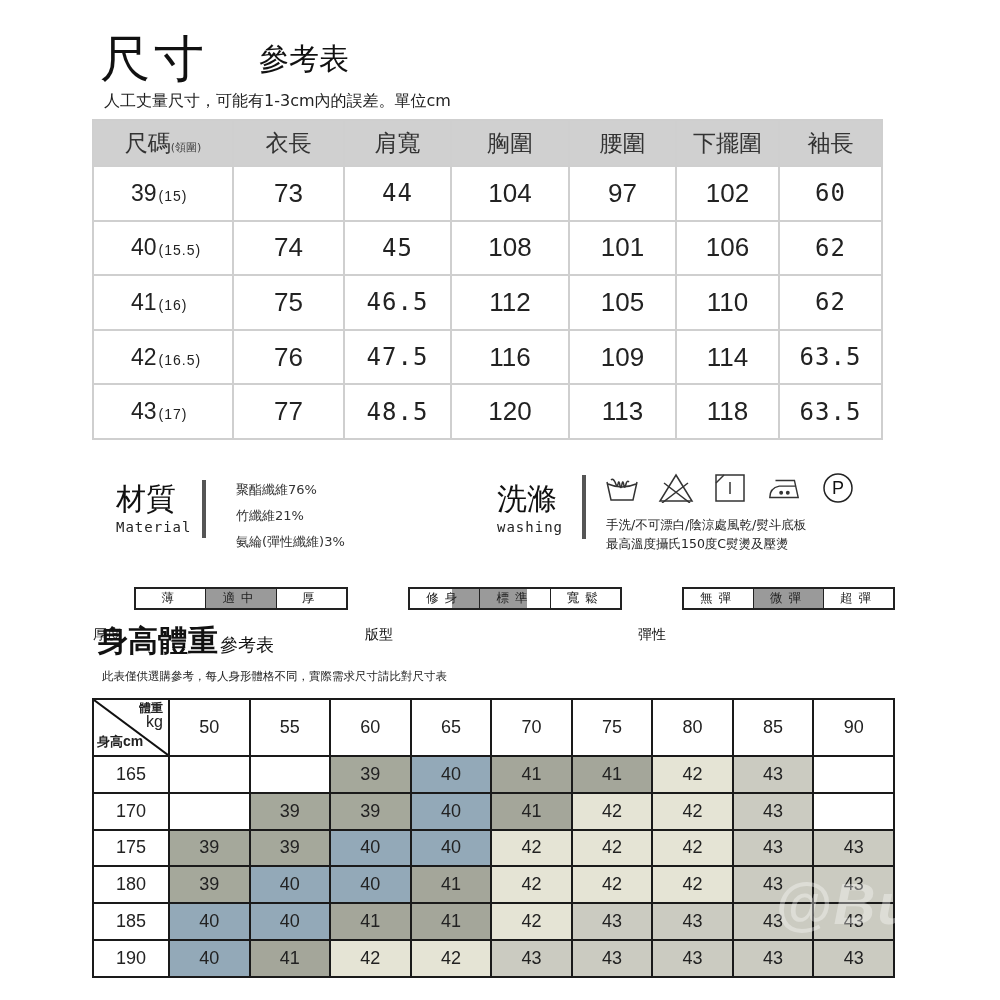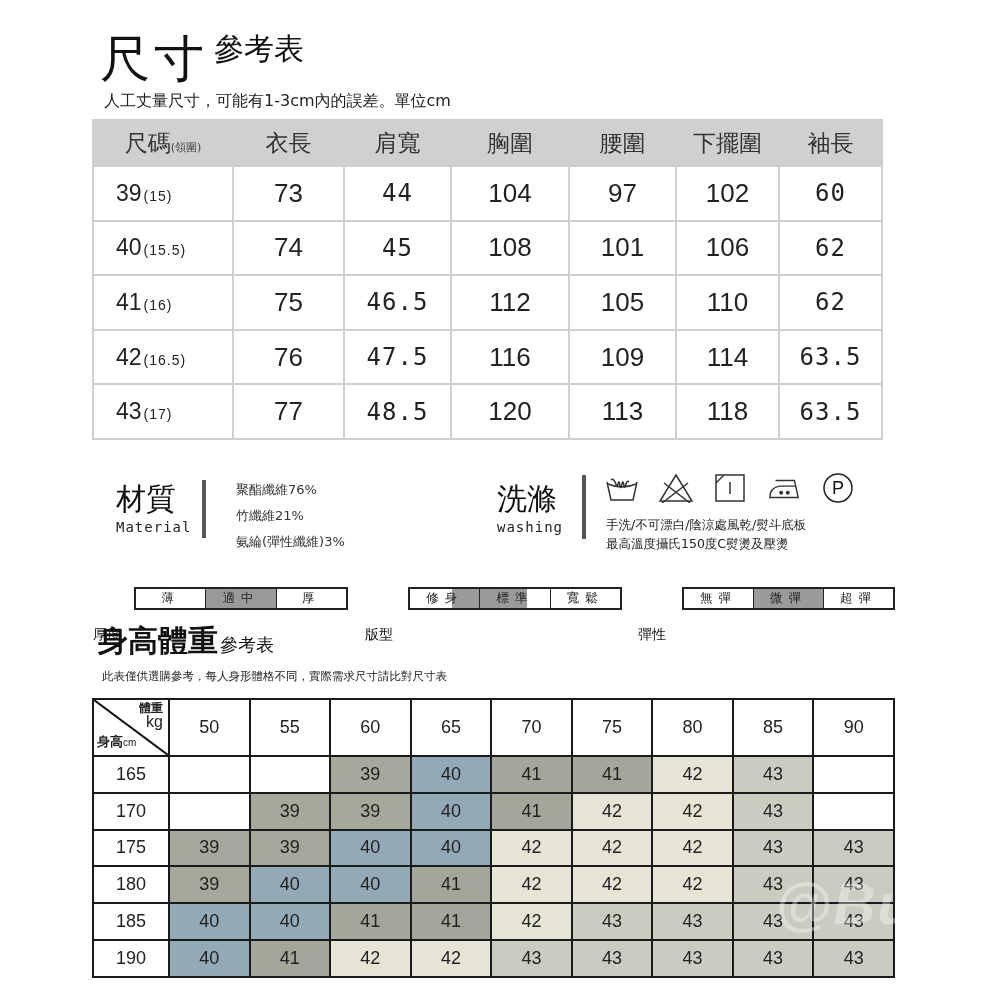--- a/index.html
+++ b/index.html
@@ -2,31 +2,31 @@
 <html><head>
 <meta charset="utf-8">
 <style>
   * { box-sizing: border-box; margin: 0; padding: 0; }
   html, body { width: 1000px; height: 1000px; background: #ffffff; overflow: hidden; }
   body { position: relative; font-family: "DejaVu Sans", "Liberation Sans", sans-serif; color: #222; }
 
   .abs { position: absolute; }
 
   
-  #title1 { left: 100px; top: 34px; display: flex; align-items: flex-start; }
+  #title1 { left: 100px; top: 34px; display: flex; align-items: center; gap: 45px; }
   #title1 .big { font-size: 50px; font-weight: 400; letter-spacing: 4px; color: #111; line-height: 1; }
   #title1 .small { font-size: 30px; color: #111; margin-left: 6px; line-height: 1; }
   #subtitle1 { left: 104px; top: 91px; font-size: 16px; color: #222; }
 
   
   #size-table { left: 92px; top: 119px; width: 789px; border-collapse: collapse; table-layout: fixed; }
   #size-table th, #size-table td { border: 2px solid #cfcfcf; text-align: center; vertical-align: middle; }
   #size-table th { background: #d0d0d0; height: 46px; font-weight: 400; font-size: 23px; color: #333; }
   #size-table td { height: 54.6px; font-family: "Liberation Sans", sans-serif; font-size: 26px; color: #222; }
-  #size-table td.size { text-align: left; padding-left: 22px; font-size: 23px; }
+  #size-table td.size { text-align: left; padding-left: 37px; font-size: 23px; }
   #size-table td.size .collar { font-size: 14px; margin-left: 2px; letter-spacing: 1px; }
   #size-table th .sub { font-size: 11px; color: #444; }
   #size-table td.mono { font-family: "DejaVu Sans Mono", monospace; font-size: 24px; letter-spacing: 1px; }
 
   
   .sec-title { font-size: 30px; color: #111; line-height: 1; }
   .sec-en { font-family: "DejaVu Sans Mono", monospace; font-size: 14px; color: #222; letter-spacing: 1px; }
   .vbar { width: 4px; background: #555; }
   #material-title { left: 116px; top: 484px; }
   #material-en { left: 116px; top: 519px; }
@@ -59,21 +59,21 @@
   #hw-table { left: 92px; top: 698px; width: 803px; border-collapse: collapse; table-layout: fixed; }
   #hw-table th, #hw-table td { border: 2px solid #1a1a1a; text-align: center; vertical-align: middle; font-family: "Liberation Sans", sans-serif; font-weight: 400; color: #222; }
   #hw-table thead th { height: 57px; font-size: 18px; background: #fff; }
   #hw-table tbody td { height: 36.8px; font-size: 18px; }
   #hw-table tbody td.rowhead { background: #fff; }
   #hw-table .corner { position: relative; padding: 0; }
   #hw-table .corner svg { position: absolute; left: 0; top: 0; width: 100%; height: 100%; }
   #hw-table .corner .c-top { position: absolute; right: 5px; top: 2px; font-size: 12px; line-height: 13px; text-align: right; font-weight: 700; }
   #hw-table .corner .c-kg { display: block; font-weight: 400; font-size: 16px; }
   #hw-table .corner .c-bot { position: absolute; left: 3px; bottom: 4px; font-size: 13px; font-weight: 700; }
-  #hw-table .corner .c-bot small { font-size: 10px; font-weight: 400; }
+  #hw-table .corner .c-bot small { font-size: 14px; font-weight: 700; }
 
   .c39 { background: #a5a89b; }
   .c40 { background: #93a9b8; }
   .c41 { background: #a4a69a; }
   .c42 { background: #e5e4d5; }
   .c43 { background: #cbcbc1; }
   .cempty { background: #ffffff; }
 
   
   #watermark { left: 735px; top: 870px; font-size: 58px; font-weight: 700; font-style: italic; color: rgba(255,255,255,0.35); letter-spacing: 2px; pointer-events: none; font-family: "Liberation Sans", sans-serif; padding-left: 40px; }

